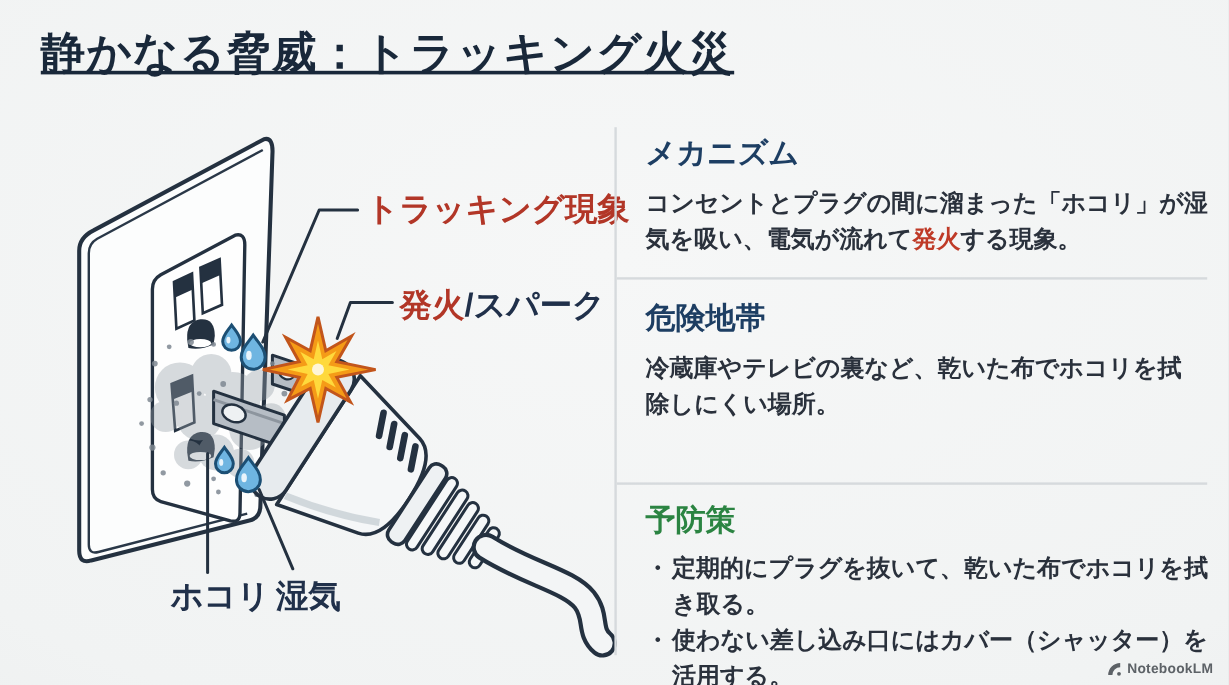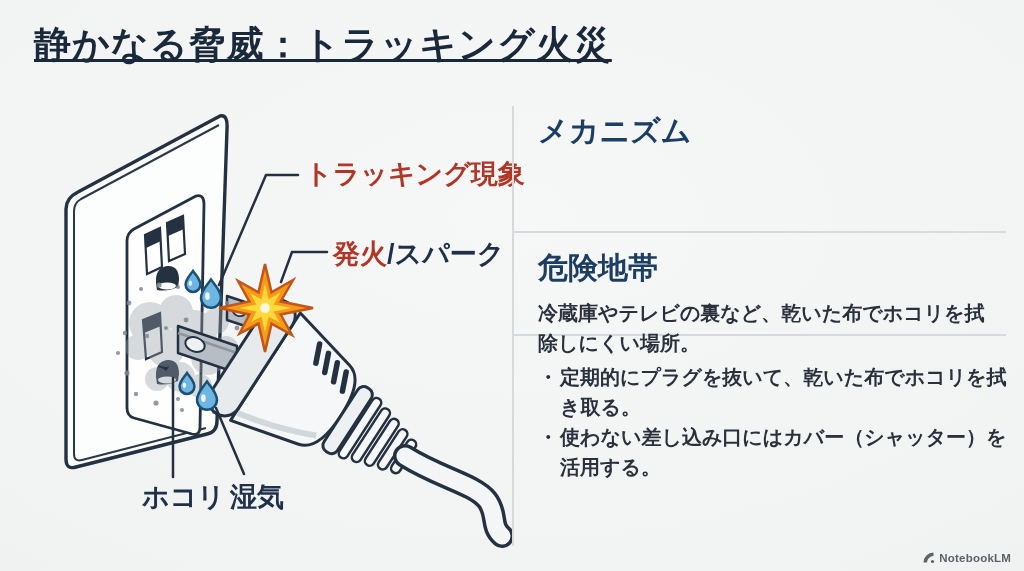--- a/index.html
+++ b/index.html
@@ -16,23 +16,23 @@
   .illus{position:absolute;inset:0;}
   .illus svg{position:absolute;left:30px;top:90px;}
   .lbl{position:absolute;font-size:27px;font-weight:700;white-space:nowrap;line-height:1;}
   .red{color:#b23627;}
   .navy{color:#20304a;}
   .panel{
     position:absolute;left:512px;top:106px;width:494px;height:440px;
     border-left:2px solid #d6dadd;box-sizing:border-box;
   }
   .sec{box-sizing:border-box;padding:0 0 0 24px;}
-  .sec h2{margin:0;font-size:30px;font-weight:800;color:#1d3e63;line-height:1.15;}
+  .sec h2{margin:0;font-size:25px;font-weight:800;color:#1d3e63;line-height:1.15;}
   .sec.s1{height:125px;padding-top:8px;}
-  .sec.s2{height:101px;padding-top:18px;}
+  .sec.s2{height:169px;padding-top:18px;}
   .sec.s3{padding-top:16px;}
   .sec.s3 h2{color:#2b8442;}
   .divider{border-top:2px solid #d6dadd;height:0;}
   .bodyline{font-size:20px;line-height:30px;font-weight:600;color:#2a313c;white-space:nowrap;}
   .s1 .bodytext,.s2 .bodytext{margin-top:12px;}
   .s3 .bullets{margin-top:10px;}
   .hl-red{color:#bf3a27;}
   .bullet-item{display:flex;}
   .bullet-char{flex:0 0 22px;font-size:20px;line-height:30px;font-weight:600;color:#2a313c;}
   .footer{
@@ -188,35 +188,40 @@
 
     <div class="lbl red" style="left:305px;top:161px">トラッキング現象</div>
     <div class="lbl" style="left:333px;top:241px"><span class="red">発火</span><span class="navy">/スパーク</span></div>
     <div class="lbl navy" style="left:142px;top:484px">ホコリ</div>
     <div class="lbl navy" style="left:230px;top:484px">湿気</div>
   </div>
 
   <div class="panel">
     <section class="sec s1">
       <h2>メカニズム</h2>
+      <div class="bodytext">
+        <div class="bodyline">コンセントとプラグの間に溜まった「ホコリ」が湿</div>
+        <div class="bodyline"><span>気を吸い、電気が流れて</span><span class="hl-red">発火</span><span>する現象。</span></div>
+      </div>
     </section>
 
     <div class="divider"></div>
 
     <section class="sec s2">
       <h2>危険地帯</h2>
       <div class="bodytext">
         <div class="bodyline">冷蔵庫やテレビの裏など、乾いた布でホコリを拭</div>
         <div class="bodyline">除しにくい場所。</div>
       </div>
     </section>
 
     <div class="divider"></div>
 
     <section class="sec s3">
+      <h2>予防策</h2>
       <div class="bullets">
         <div class="bullet-item">
           <span class="bullet-char">・</span>
           <div>
             <div class="bodyline">定期的にプラグを抜いて、乾いた布でホコリを拭</div>
             <div class="bodyline">き取る。</div>
           </div>
         </div>
         <div class="bullet-item">
           <span class="bullet-char">・</span>

